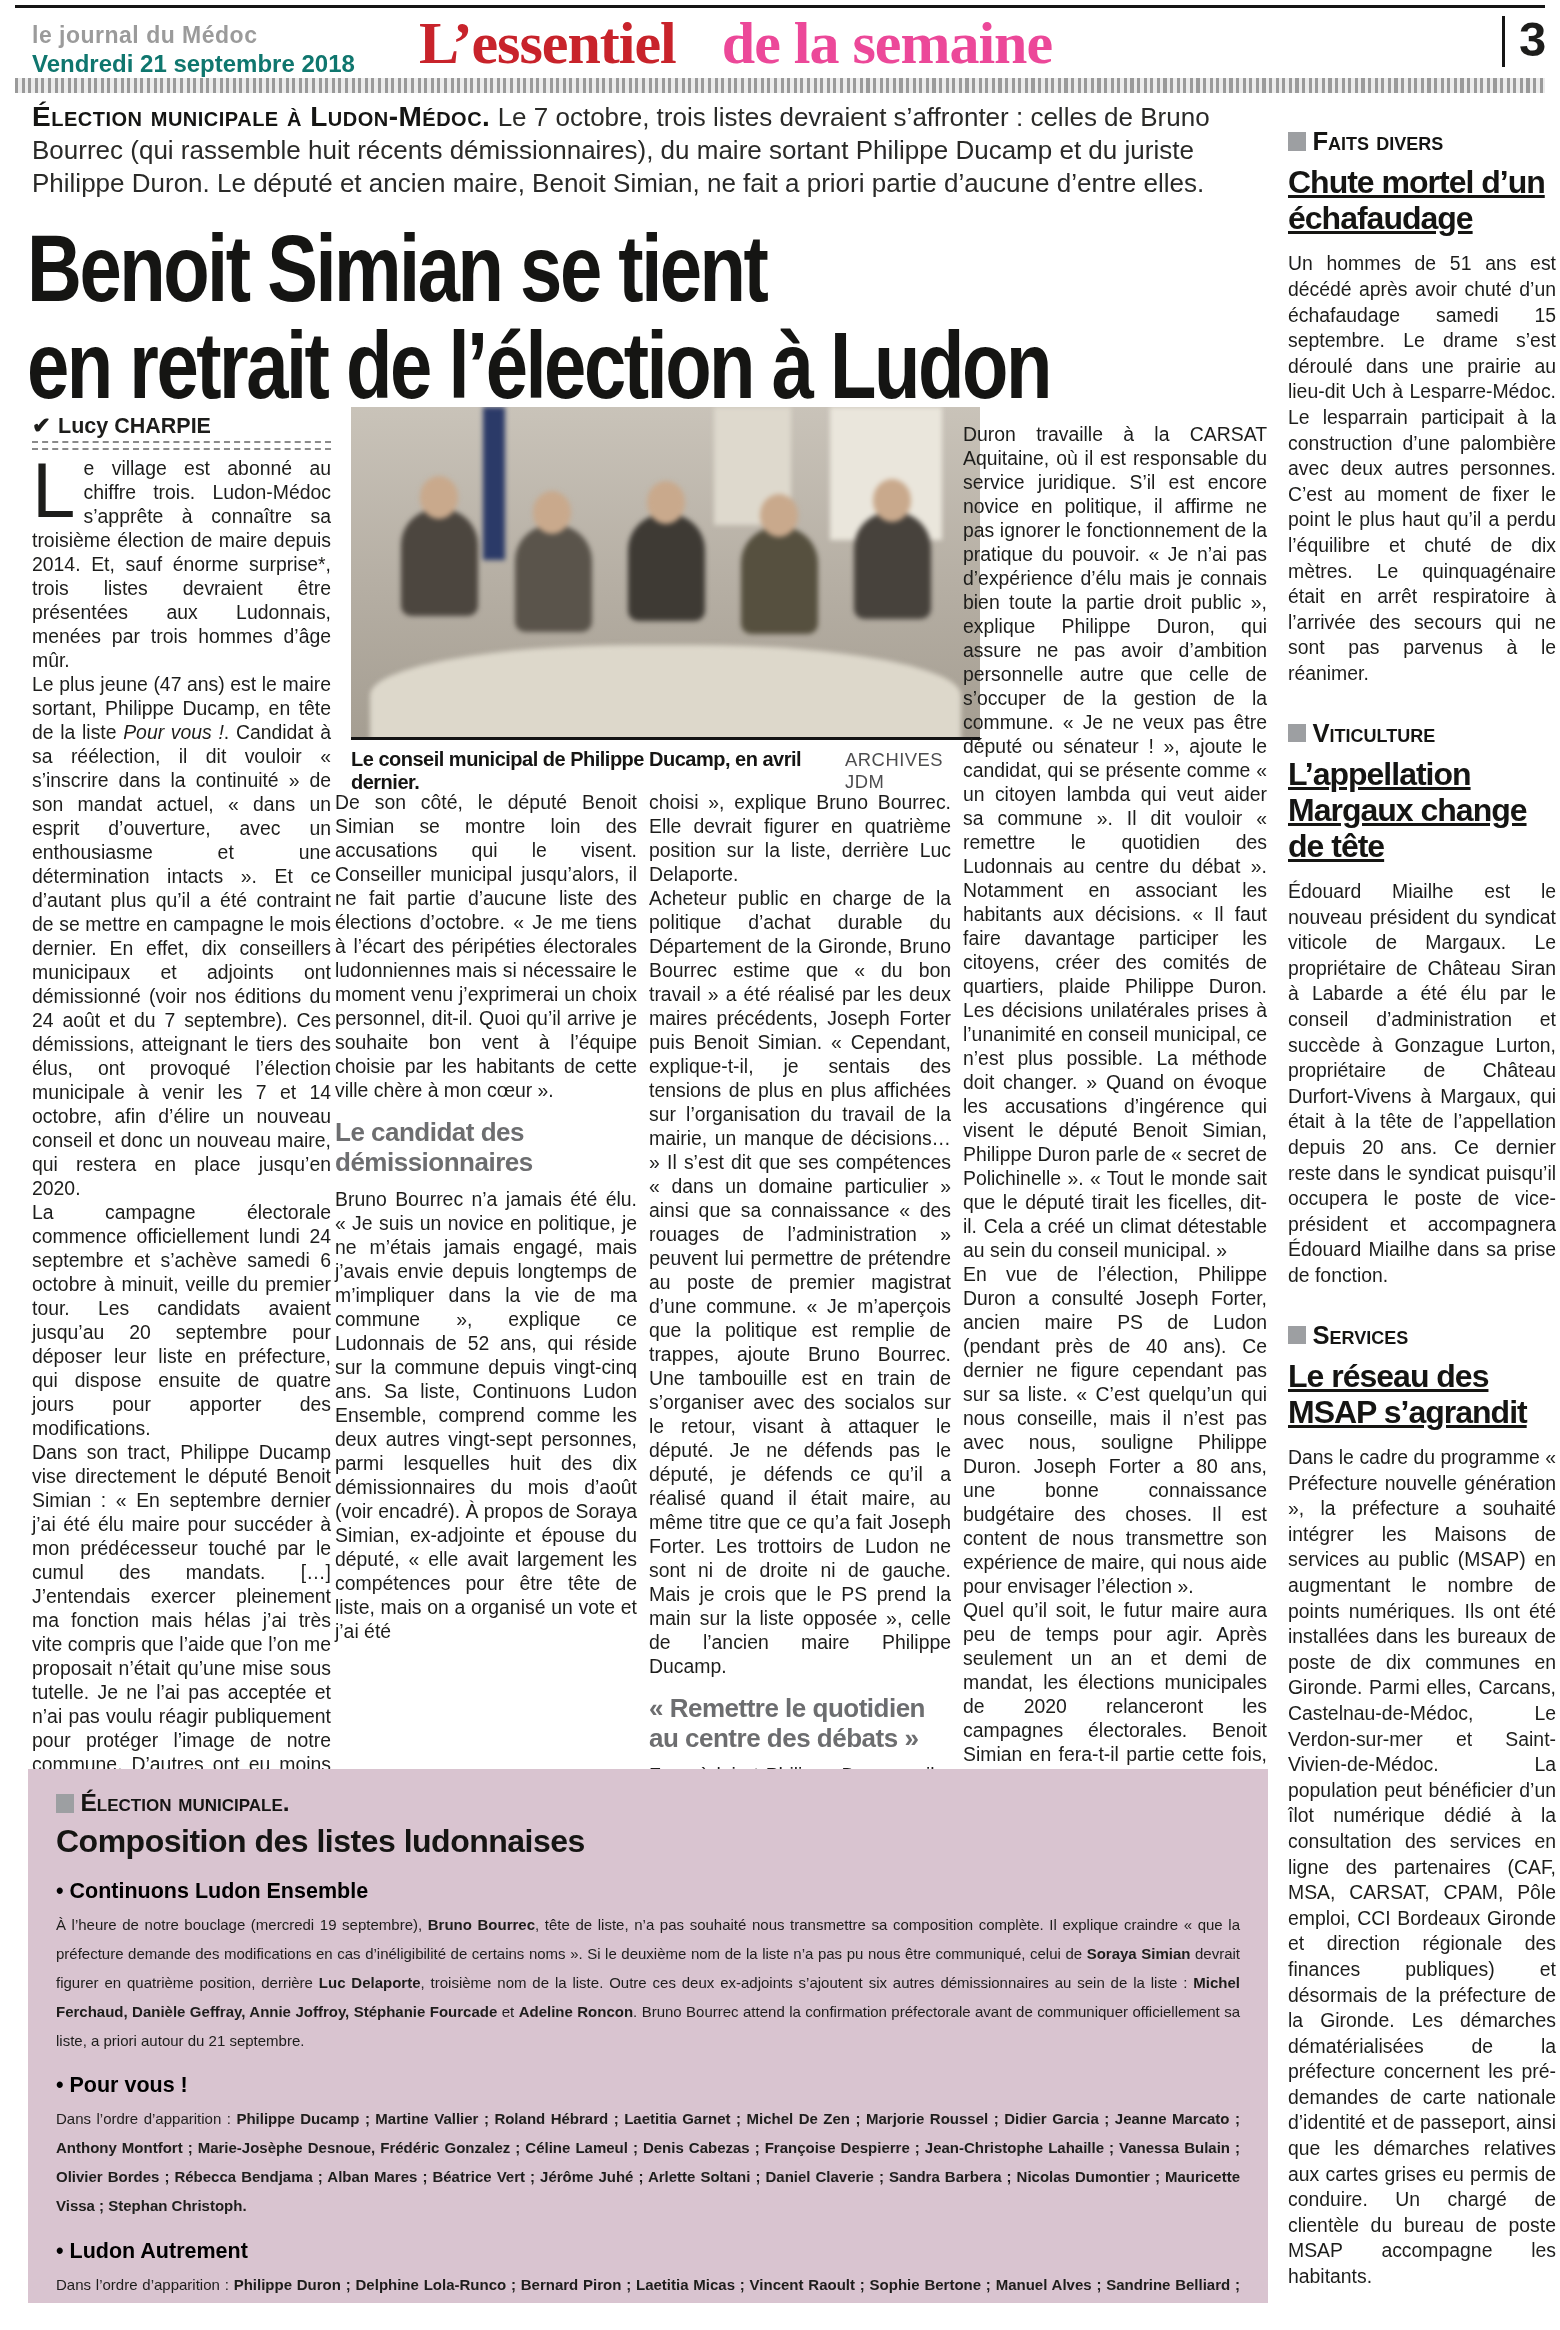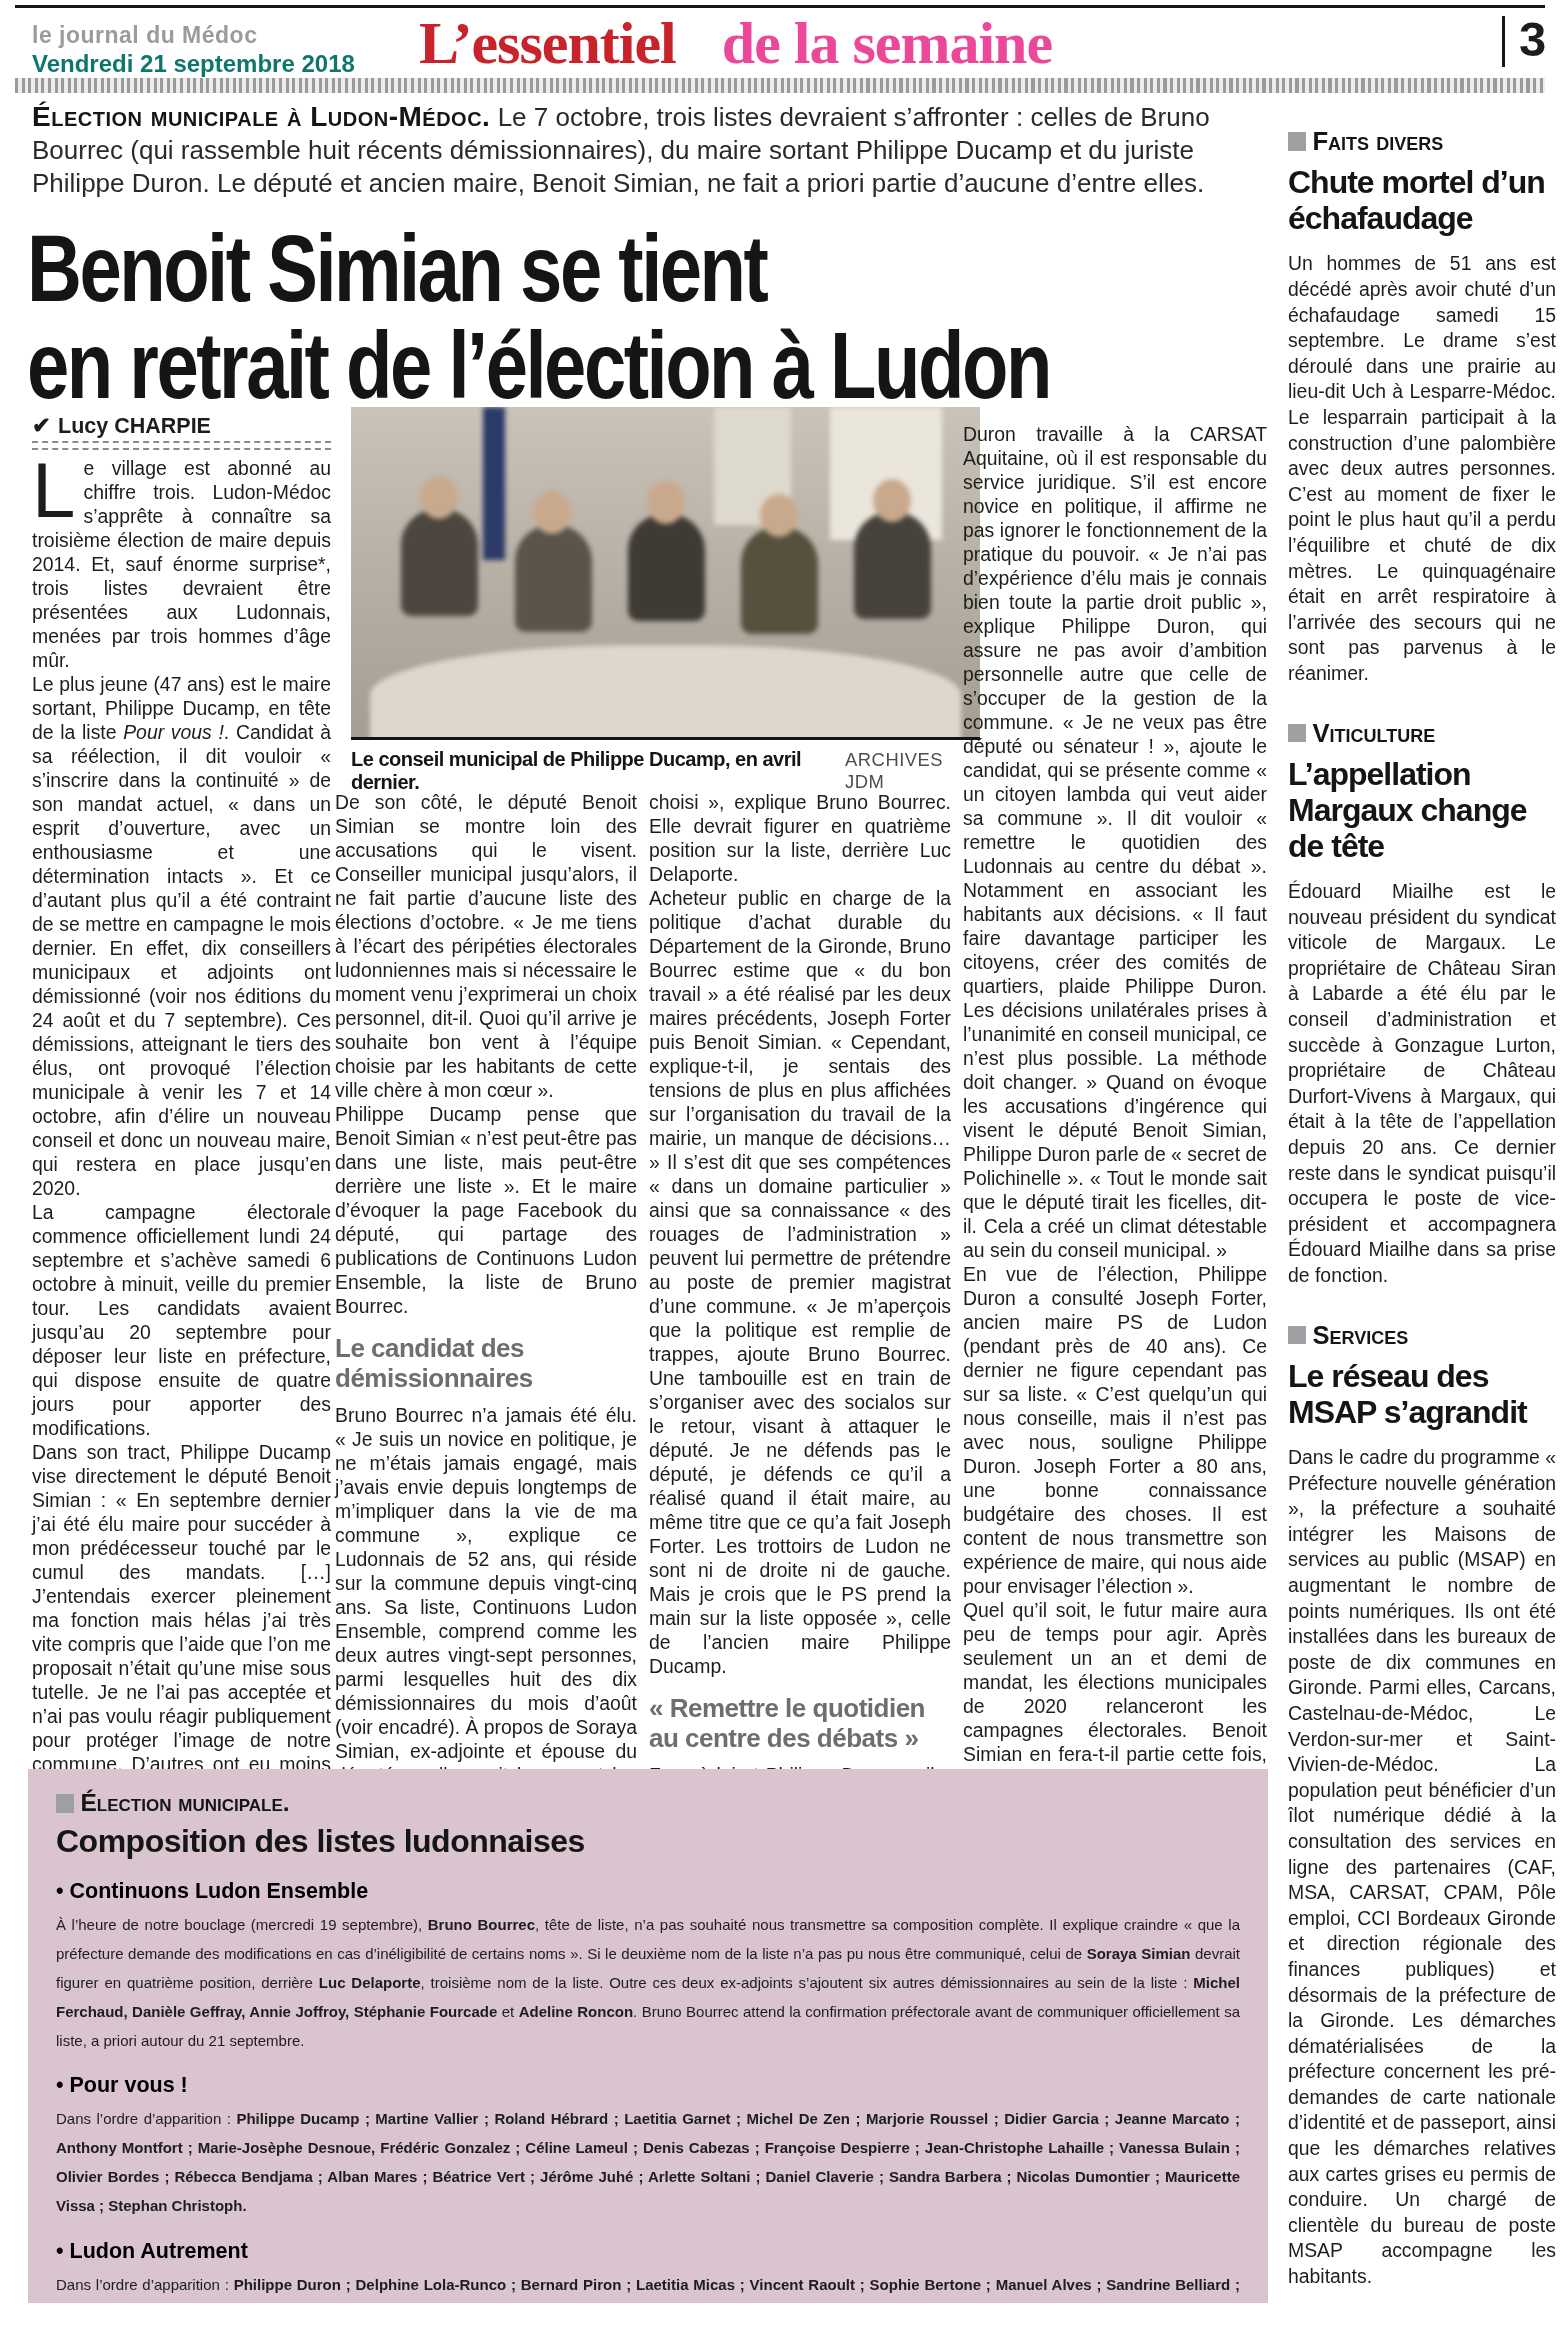--- a/index.html
+++ b/index.html
@@ -57,21 +57,21 @@
   .ph-head{position:absolute;width:38px;height:43px;background:#c9a98c;border-radius:50%;}
   #photo .cap{margin-top:8.2px;display:flex;justify-content:space-between;align-items:baseline;}
   #photo .cap .t{font-size:20px;font-weight:bold;color:#151513;letter-spacing:-0.5px;}
   #photo .cap .c{font-size:18.4px;color:#4d4d4f;letter-spacing:0.5px;}
   
   #sidebar{left:1288px;top:127px;width:268px;}
   .sb-section{margin-bottom:32px;}
   .sec-label{display:flex;align-items:center;font-variant:small-caps;font-weight:bold;
     font-size:25.6px;letter-spacing:0px;color:#151513;}
   .sq{width:18.4px;height:18.4px;background:#9d9fa2;margin-right:6.1px;flex:0 0 auto;}
-  .sb-title{font-size:32px;font-weight:bold;line-height:36px;letter-spacing:-1px;margin:8.2px 0 15.3px;color:#151513;}
+  .sb-title{font-size:32px;font-weight:bold;line-height:36px;letter-spacing:-1px;margin:8.2px 0 15.3px;color:#151513;text-decoration:underline;}
   .sb-body{font-size:19.4px;line-height:25.6px;text-align:justify;}
   
   #listsbox{left:28px;top:1769px;width:1240px;height:534px;background:#d9c4d0;
     box-sizing:border-box;padding:20.4px 28px;overflow:hidden;}
   #listsbox .sec-label{font-size:24.5px;}
   #lb-title{font-size:32px;font-weight:bold;letter-spacing:-0.5px;margin:6.1px 0 17.4px;color:#151513;}
   .lb-name{font-size:21.5px;font-weight:bold;margin:18.4px 0 6.1px;color:#000000;}
   .lb-body{font-size:15px;line-height:29px;text-align:justify;color:#1d1d1b;}
   .lb-body p{margin:0;}
 </style>
@@ -132,21 +132,20 @@
   <div>
       <p><span>Le plus jeune (47 ans) est le maire sortant, Philippe Ducamp, en tête de la liste </span><span style="font-style: italic;">Pour vous !</span><span>. Candidat à sa réélection, il dit vouloir « s’inscrire dans la continuité » de son mandat actuel, « dans un esprit d’ouverture, avec un enthousiasme et une détermination intacts ». Et ce d’autant plus qu’il a été contraint de se mettre en campagne le mois dernier. En effet, dix conseillers municipaux et adjoints ont démissionné (voir nos éditions du 24 août et du 7 septembre). Ces démissions, atteignant le tiers des élus, ont provoqué l’élection municipale à venir les 7 et 14 octobre, afin d’élire un nouveau conseil et donc un nouveau maire, qui restera en place jusqu’en 2020.</span></p>
       <p>La campagne électorale commence officiellement lundi 24 septembre et s’achève samedi 6 octobre à minuit, veille du premier tour. Les candidats avaient jusqu’au 20 septembre pour déposer leur liste en préfecture, qui dispose ensuite de quatre jours pour apporter des modifications.</p>
       <p>Dans son tract, Philippe Ducamp vise directement le député Benoit Simian : « En septembre dernier j’ai été élu maire pour succéder à mon prédécesseur touché par le cumul des mandats. […] J’entendais exercer pleinement ma fonction mais hélas j’ai très vite compris que l’aide que l’on me proposait n’était qu’une mise sous tutelle. Je ne l’ai pas acceptée et n’ai pas voulu réagir publiquement pour protéger l’image de notre commune. D’autres ont eu moins de scrupules ces derniers jours ». L’ancien premier adjoint de Benoit Simian, Denis Cabezas, s’est engagé au sein de la liste de Philippe Ducamp pour lui manifester son soutien.</p>
     </div>
 </div>
 
 <div class="abs bodycol" id="col2">
   <div>
       <p>De son côté, le député Benoit Simian se montre loin des accusations qui le visent. Conseiller municipal jusqu’alors, il ne fait partie d’aucune liste des élections d’octobre. « Je me tiens à l’écart des péripéties électorales ludonniennes mais si nécessaire le moment venu j’exprimerai un choix personnel, dit-il. Quoi qu’il arrive je souhaite bon vent à l’équipe choisie par les habitants de cette ville chère à mon cœur ».</p>
-      <p>Philippe Ducamp pense que Benoit Simian « n’est peut-être pas dans une liste, mais peut-être derrière une liste ». Et le maire d’évoquer la page Facebook du député, qui partage des publications de Continuons Ludon Ensemble, la liste de Bruno Bourrec.</p>
       <p class="subhead">Le candidat des démissionnaires</p>
       <p>Bruno Bourrec n’a jamais été élu. « Je suis un novice en politique, je ne m’étais jamais engagé, mais j’avais envie depuis longtemps de m’impliquer dans la vie de ma commune », explique ce Ludonnais de 52 ans, qui réside sur la commune depuis vingt-cinq ans. Sa liste, Continuons Ludon Ensemble, comprend comme les deux autres vingt-sept personnes, parmi lesquelles huit des dix démissionnaires du mois d’août (voir encadré). À propos de Soraya Simian, ex-adjointe et épouse du député, « elle avait largement les compétences pour être tête de liste, mais on a organisé un vote et j’ai été</p>
     </div>
 </div>
 
 <div class="abs bodycol" id="col3">
   <div>
       <p>choisi », explique Bruno Bourrec. Elle devrait figurer en quatrième position sur la liste, derrière Luc Delaporte.</p>
       <p>Acheteur public en charge de la politique d’achat durable du Département de la Gironde, Bruno Bourrec estime que « du bon travail » a été réalisé par les deux maires précédents, Joseph Forter puis Benoit Simian. « Cependant, explique-t-il, je sentais des tensions de plus en plus affichées sur l’organisation du travail de la mairie, un manque de décisions… » Il s’est dit que ses compétences « dans un domaine particulier » ainsi que sa connaissance « des rouages de l’administration » peuvent lui permettre de prétendre au poste de premier magistrat d’une commune. « Je m’aperçois que la politique est remplie de trappes, ajoute Bruno Bourrec. Une tambouille est en train de s’organiser avec des socialos sur le retour, visant à attaquer le député. Je ne défends pas le député, je défends ce qu’il a réalisé quand il était maire, au même titre que ce qu’a fait Joseph Forter. Les trottoirs de Ludon ne sont ni de droite ni de gauche. Mais je crois que le PS prend la main sur la liste opposée », celle de l’ancien maire Philippe Ducamp.</p>
       <p class="subhead">« Remettre le quotidien au centre des débats »</p>

